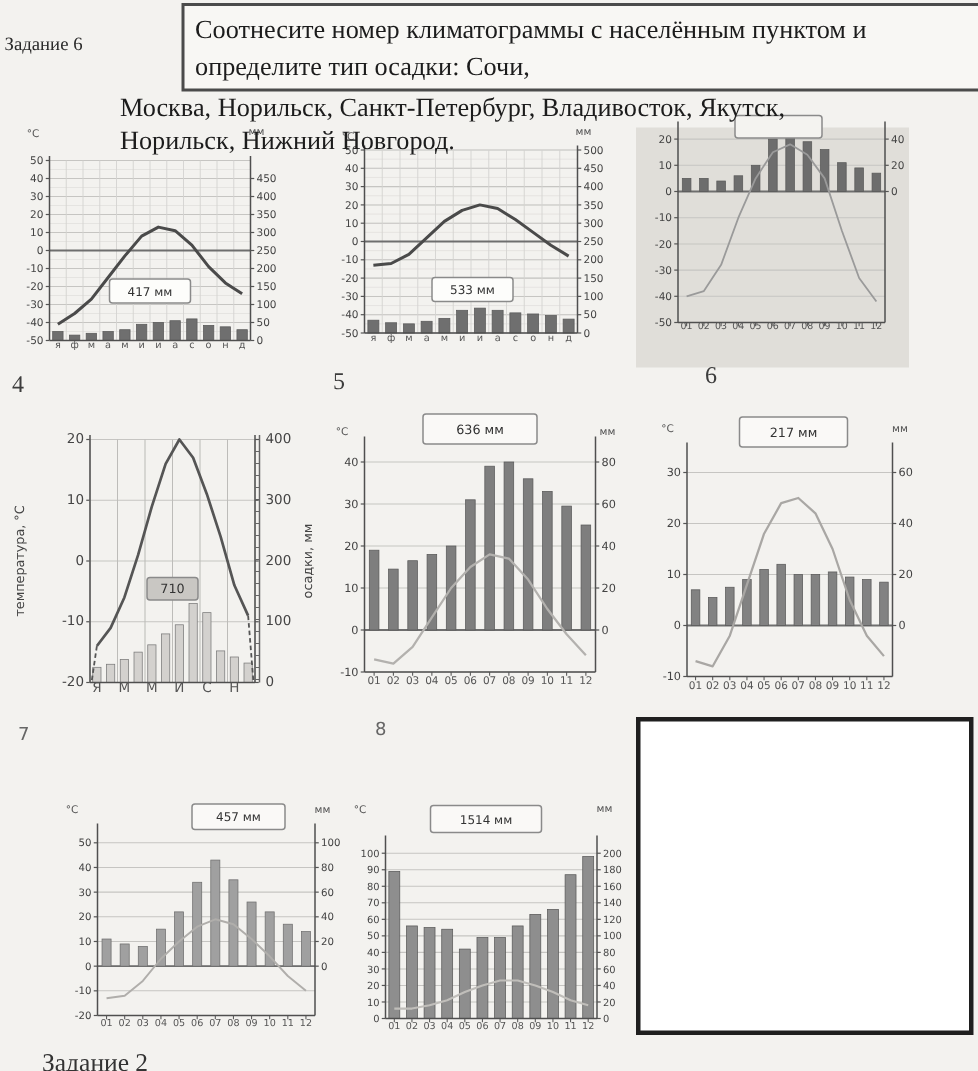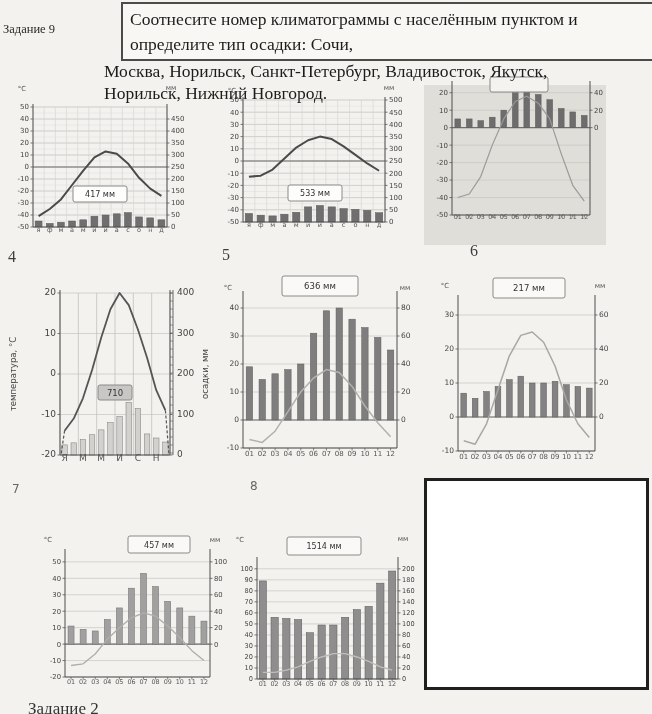--- a/index.html
+++ b/index.html
@@ -2,21 +2,21 @@
 <html><head>
 <meta charset="utf-8">
 <style>
   html,body{margin:0;padding:0;}
   .page{position:relative;width:652px;height:714px;background:#f3f2ef;overflow:hidden;
         font-family:"Liberation Serif", serif;color:#1c1c1c;}
   #charts-svg{position:absolute;left:0;top:0;z-index:1;}
   .task-label{position:absolute;left:3px;top:22px;width:72px;font-size:12.5px;color:#2a2a2a;z-index:3;}
   .task-box{position:absolute;left:76px;top:2px;width:556px;height:49px;border:2px solid #4b4b4b;
             background:#f8f7f4;padding:3px 7px;font-size:17.5px;line-height:25px;z-index:3;margin-left:45px;}
-  .hline{position:absolute;left:80px;font-size:17.5px;line-height:22px;z-index:3;white-space:nowrap;margin-left:24px;}
+  .hline{position:absolute;left:80px;font-size:17.5px;line-height:22px;z-index:3;white-space:nowrap;}
   .chart-number{position:absolute;z-index:2;color:#3d3d3d;}
   .n-big{font-size:16px;}
   .n-small{font-size:12px;font-family:"DejaVu Sans",sans-serif;color:#666;}
   .answer-box{position:absolute;left:424px;top:478px;width:219px;height:206px;background:#ffffff;
               border:3px solid #1f1f1f;z-index:2;}
   .footer-label{position:absolute;left:28px;top:699px;font-size:17px;color:#333;z-index:2;}
 </style>
 </head>
 <body>
 
@@ -751,21 +751,21 @@
         <line x1="380.375" y1="679" x2="380.375" y2="681.5" stroke="#555" stroke-width="0.7"></line>
         <text x="392.125" y="686" font-size="6.4" font-family="DejaVu Sans, sans-serif" fill="#555" text-anchor="middle">12</text>
         <line x1="392.125" y1="679" x2="392.125" y2="681.5" stroke="#555" stroke-width="0.7"></line>
         <rect x="287" y="537" width="74" height="18" fill="#faf9f7" stroke="#8a8a8a" stroke-width="1" rx="2"></rect>
         <text x="324" y="549" font-size="8" font-family="DejaVu Sans, sans-serif" fill="#333" text-anchor="middle">1514 мм</text>
         <text x="240" y="542" font-size="7" font-family="DejaVu Sans, sans-serif" fill="#555" text-anchor="middle">°C</text>
         <text x="403" y="541" font-size="7" font-family="DejaVu Sans, sans-serif" fill="#555" text-anchor="middle">мм</text>
       </g>
     </svg>
 
-  <div class="task-label">Задание 9</div>
+  <div class="task-label">Задание 6</div>
   <div class="task-box">
     <div>Соотнесите номер климатограммы с населённым пунктом и</div>
     <div>определите тип осадки: Сочи,</div>
   </div>
   <div class="hline" style="top:60px">Москва, Норильск, Санкт-Петербург, Владивосток, Якутск,</div>
   <div class="hline" style="top:82px">Норильск, Нижний Новгород.</div>
 
   <div class="chart-number n-big" style="left:8px;top:248px">4</div>
   <div class="chart-number n-big" style="left:222px;top:246px">5</div>
   <div class="chart-number n-big" style="left:470px;top:242px">6</div>

